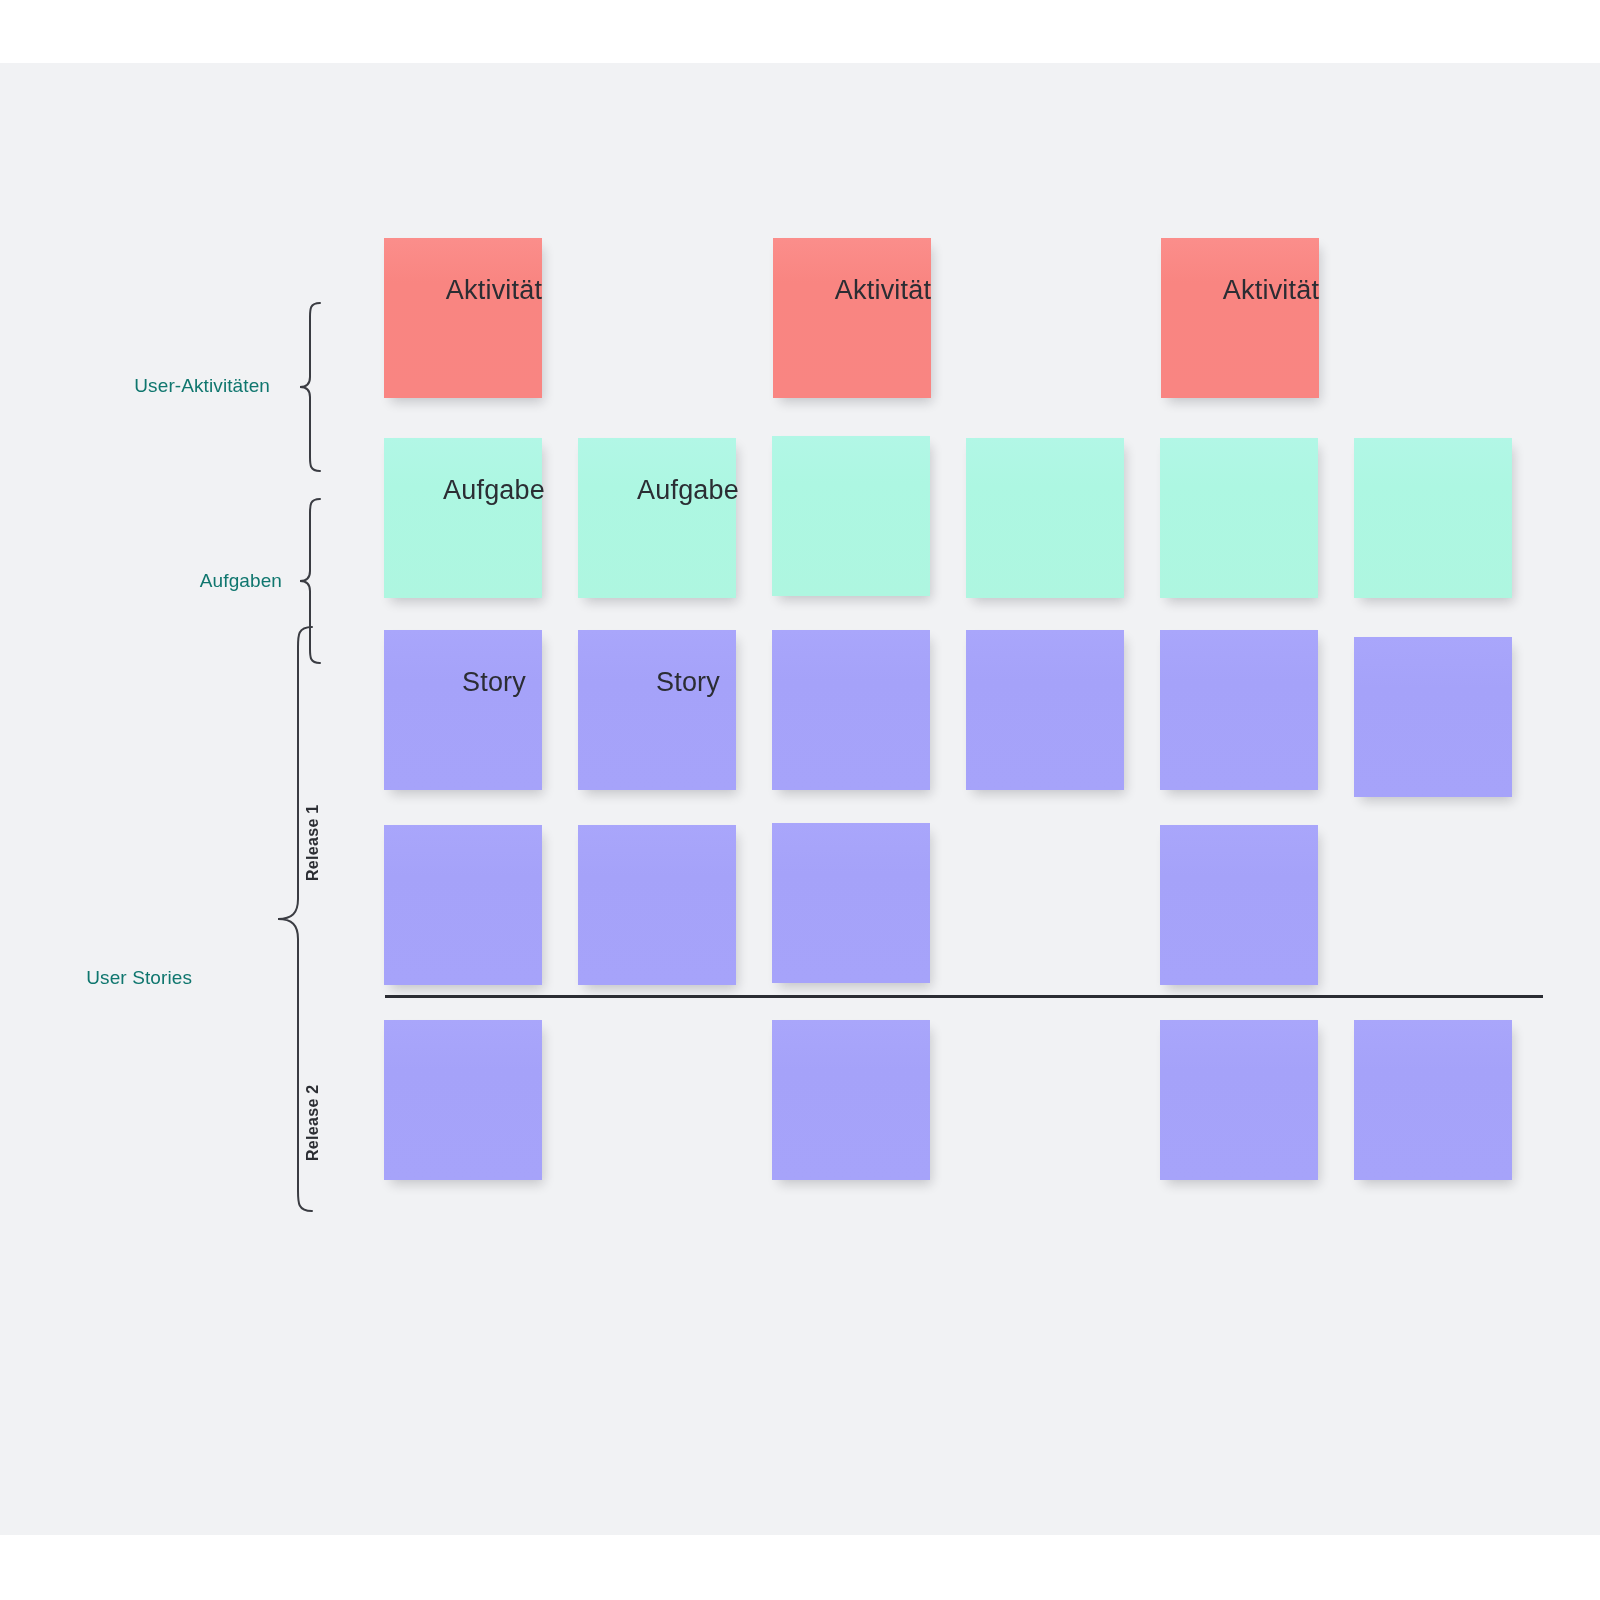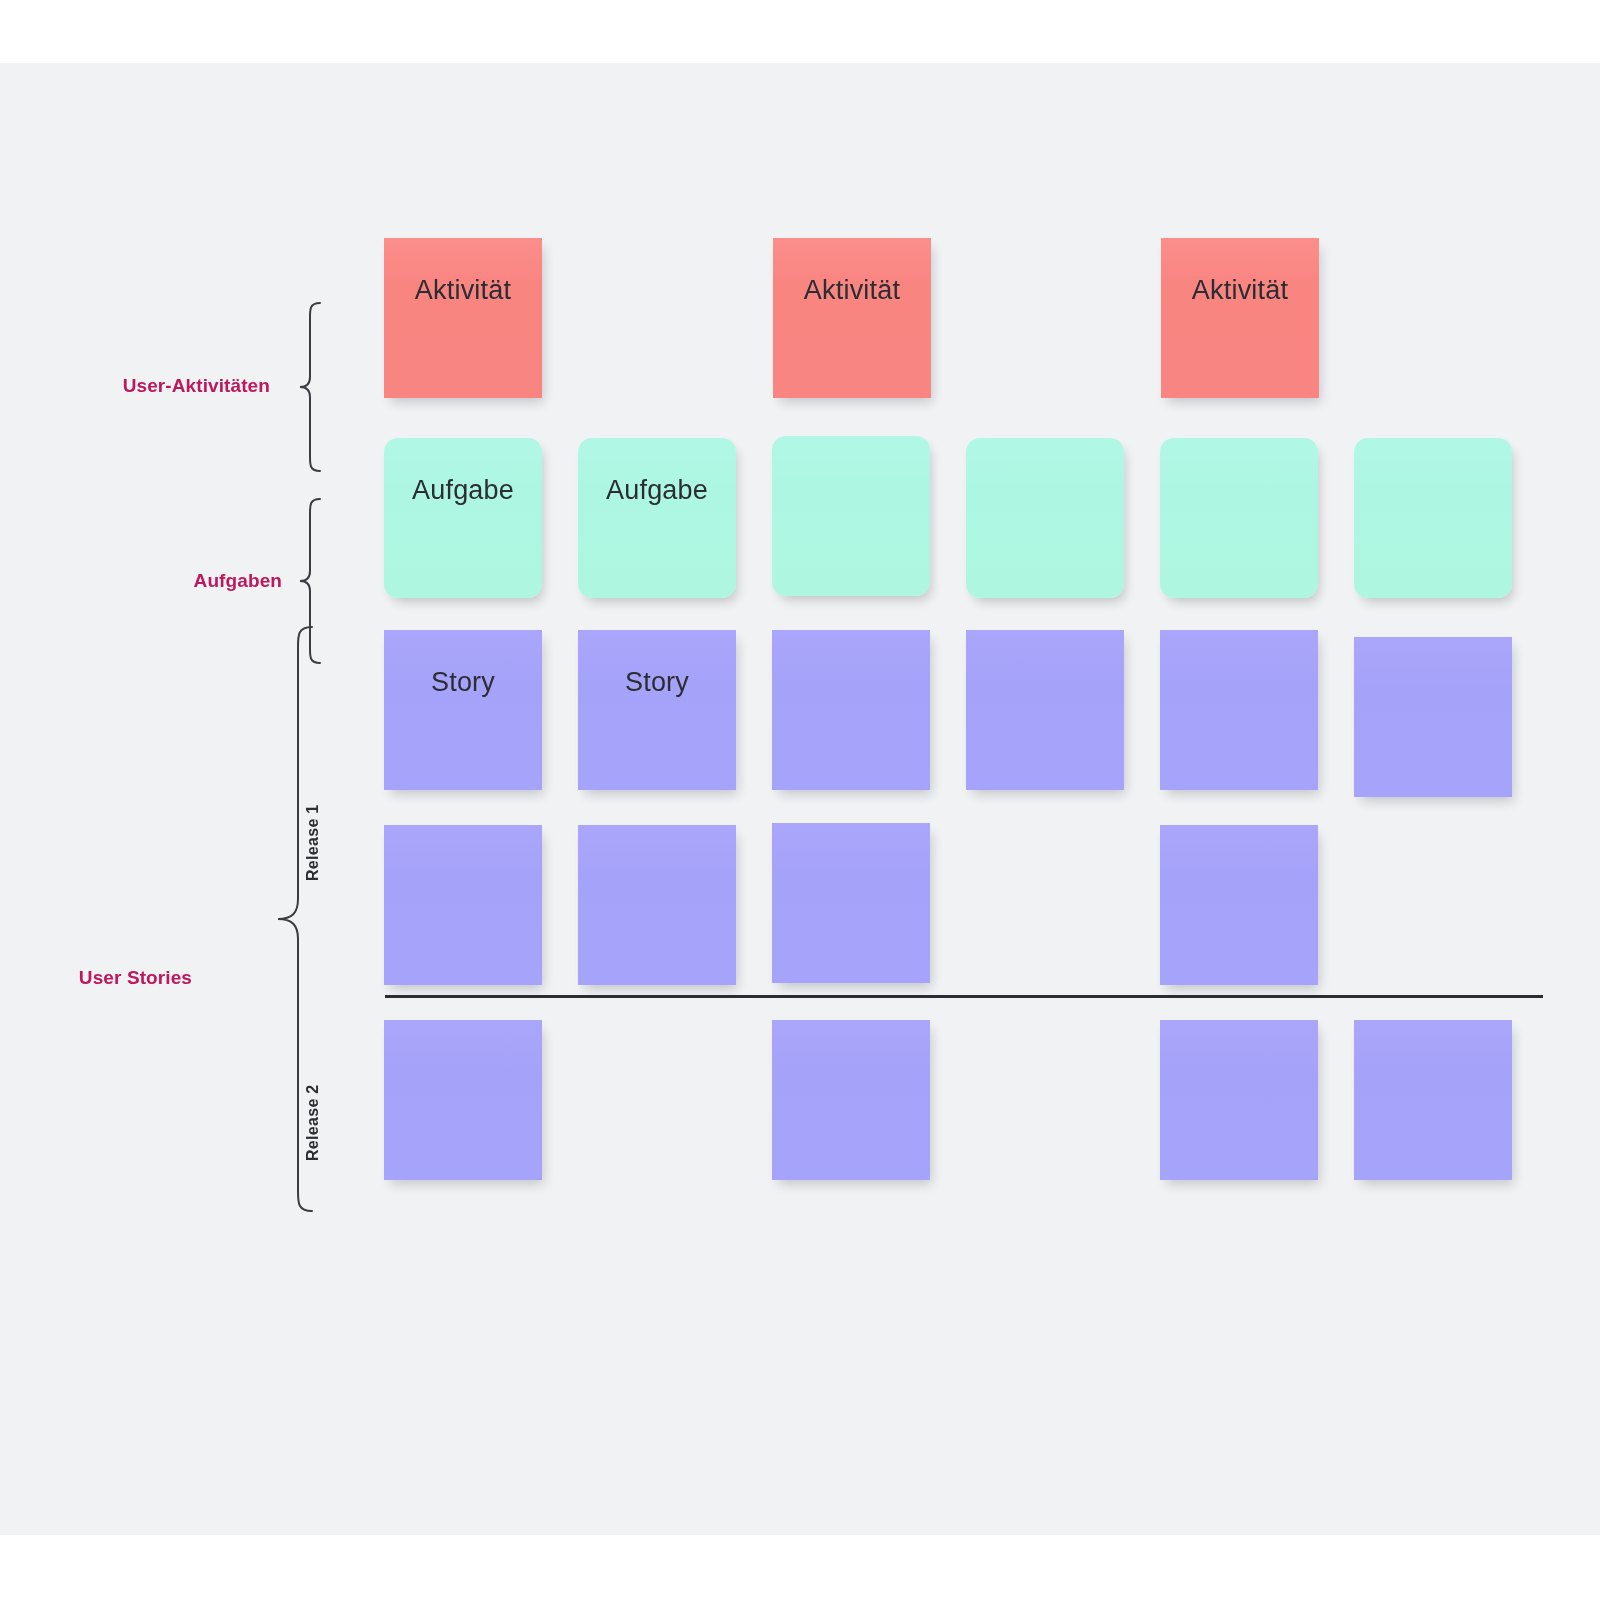--- a/index.html
+++ b/index.html
@@ -24,22 +24,22 @@
     background: #f1f2f4;
     overflow: hidden;
   }
 
   
 
   
   .group-label {
     position: absolute;
     font-size: 19px;
-    font-weight: bold;
-    color: #be185d;
+    font-weight: normal;
+    color: #0f766e;
     letter-spacing: 0.1px;
     text-align: right;
     white-space: nowrap;
   }
 
   
   .brace {
     position: absolute;
     pointer-events: none;
   }
@@ -73,27 +73,27 @@
   }
   .note .note-text {
     display: block;
     width: 100%;
     text-align: center;
     font-size: 27px;
     color: #2b2d33;
     letter-spacing: 0.2px;
     margin-top: 38px;
     line-height: 1.1;
+    margin-left: 31px;
   }
   .note.red {
     background: linear-gradient(180deg, #fb8e8b 0%, #f98581 28%, #f98582 100%);
   }
   .note.mint {
     background: linear-gradient(180deg, #b2f7e6 0%, #adf7e2 30%, #aef6e0 100%);
-    border-radius: 14px;
   }
   .note.purple {
     background: linear-gradient(180deg, #a9a6fb 0%, #a5a2f9 32%, #a6a3fa 100%);
   }
 
   
   .divider {
     position: absolute;
     height: 3px;
     background: #2b2d33;

